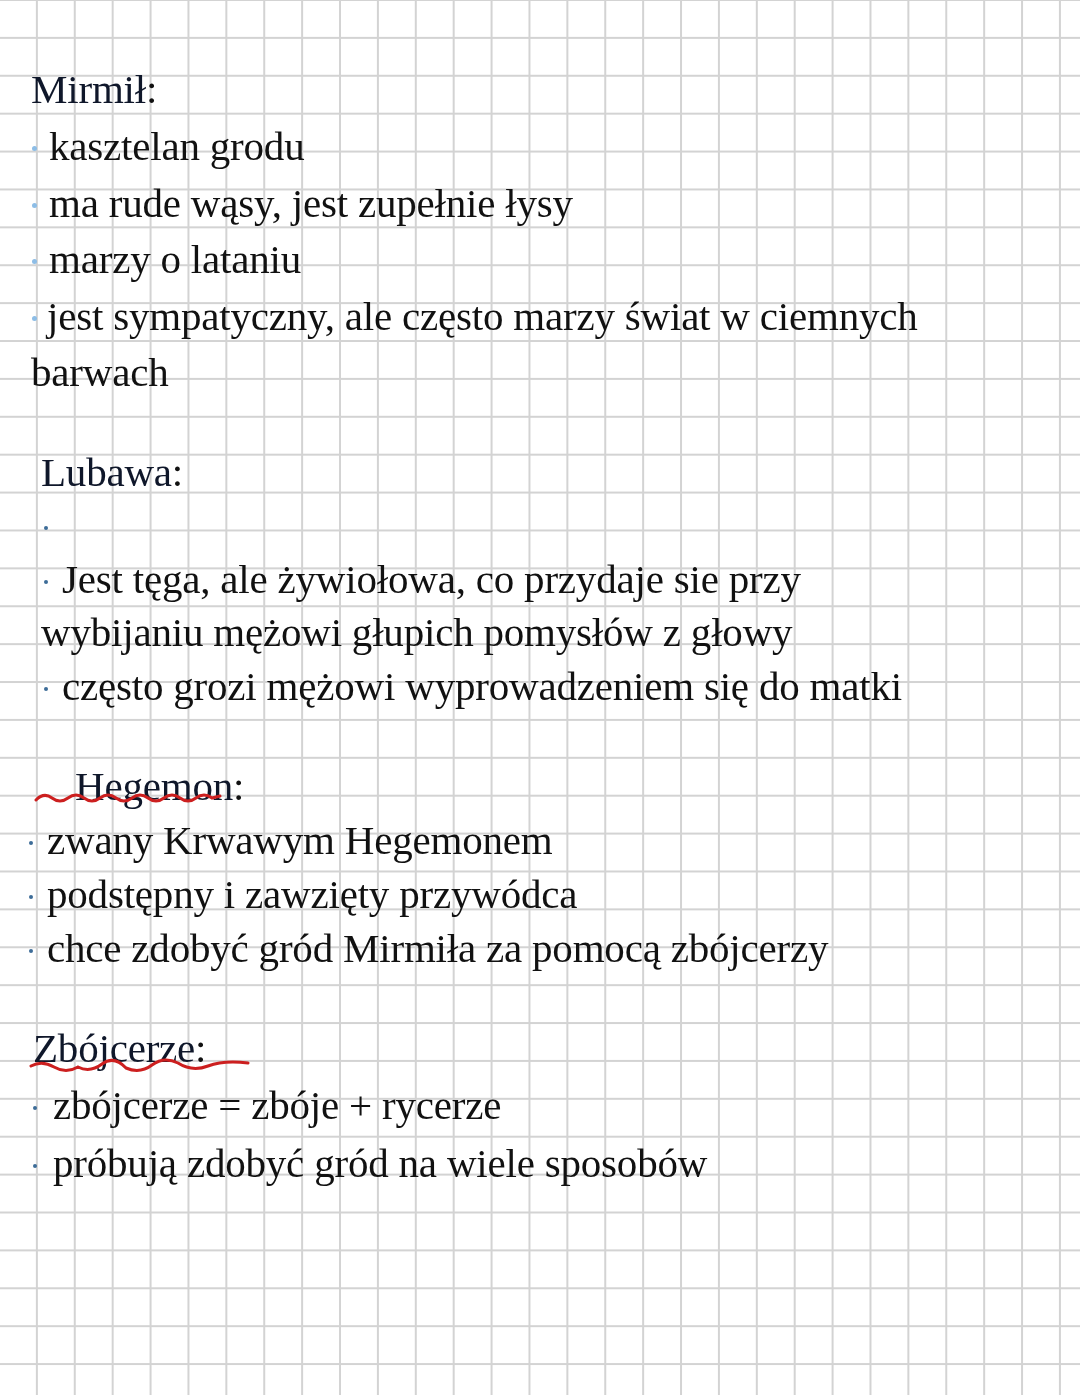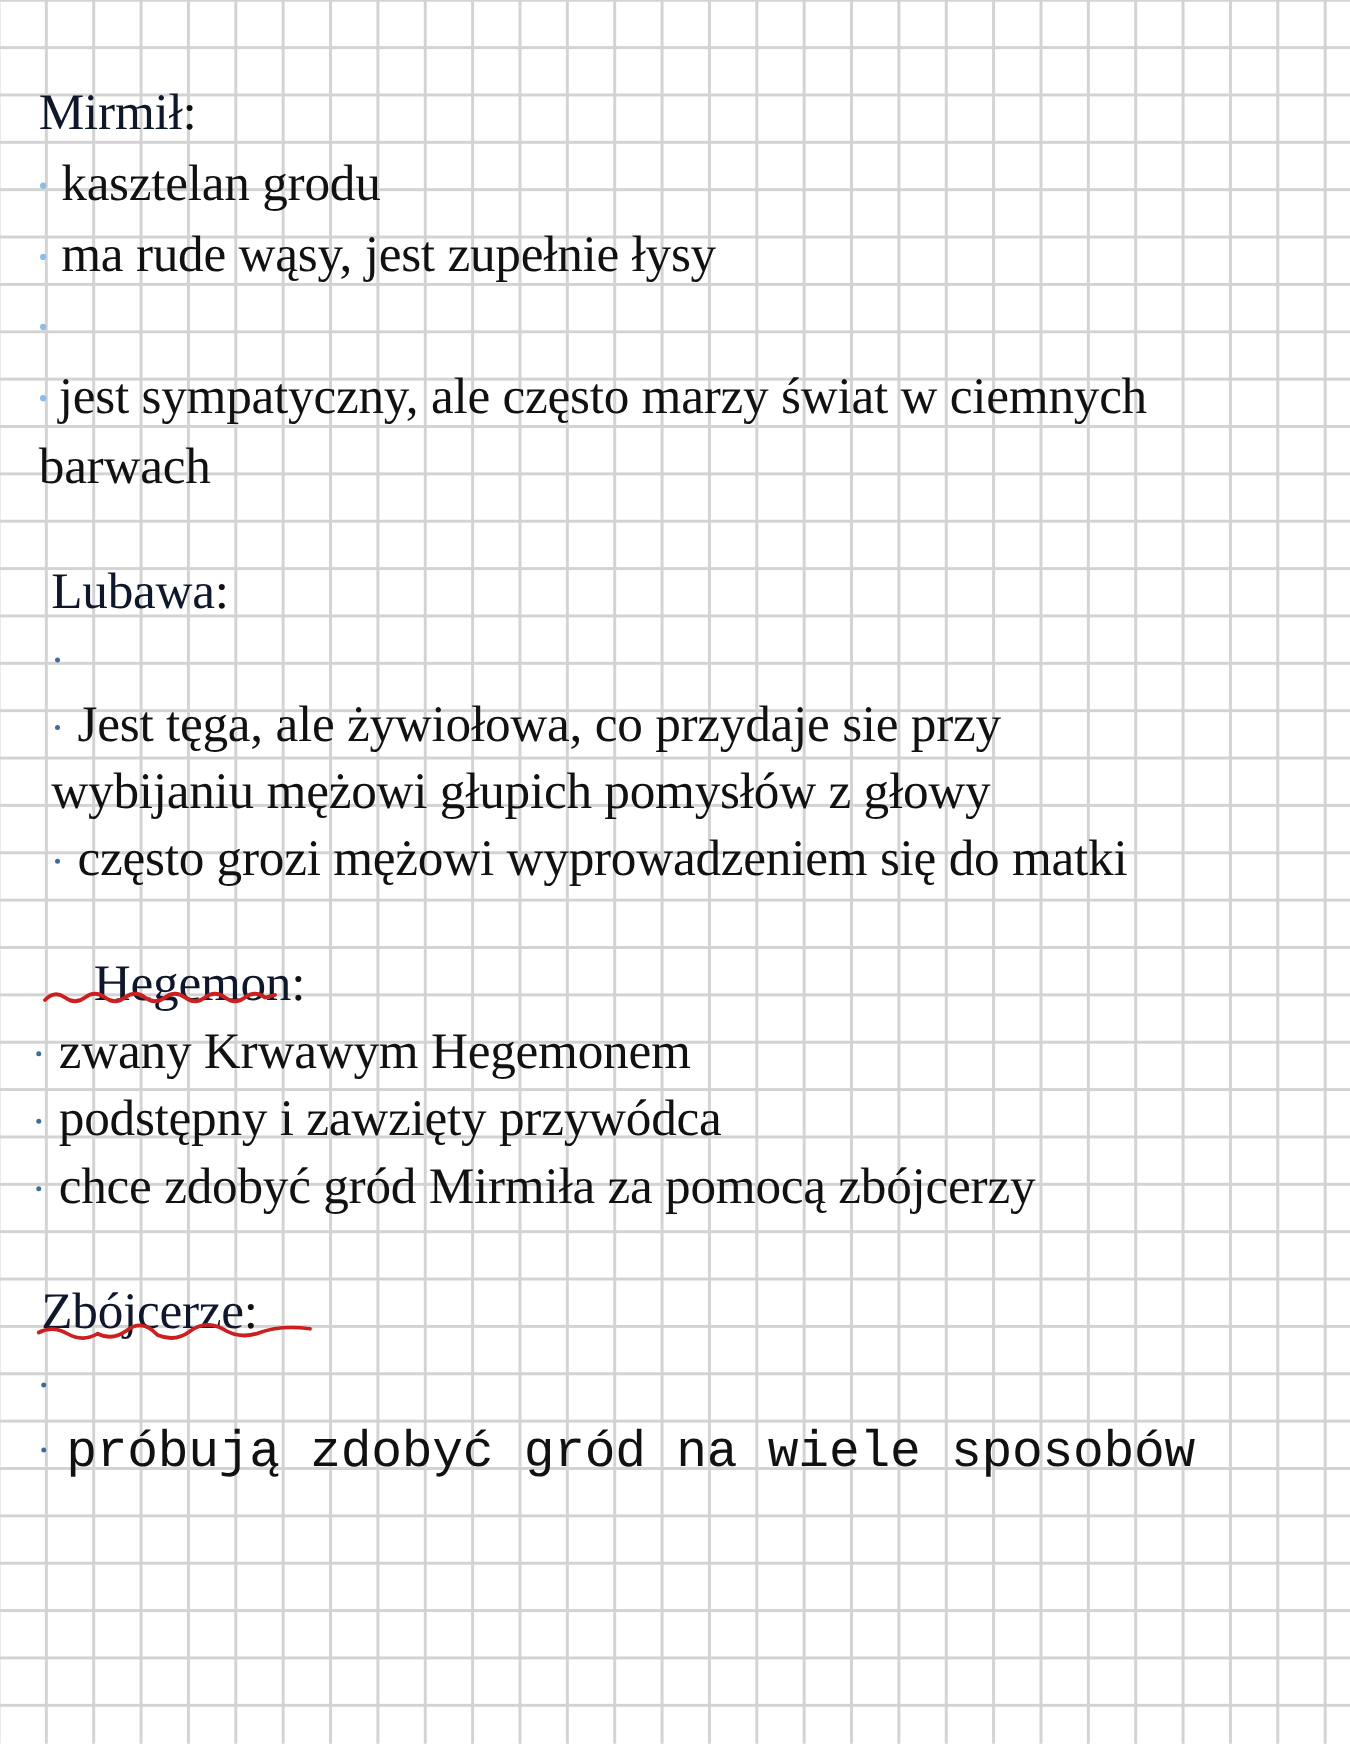--- a/index.html
+++ b/index.html
@@ -34,21 +34,21 @@
 <div class="line" style="top:61px; left:31px;">
   <span class="heading">Mirmił</span><span class="colon">:</span>
 </div>
 <div class="line" style="top:118px; left:32px;">
   <span class="dot light" style="margin-right:12px;"></span><span>kasztelan grodu</span>
 </div>
 <div class="line" style="top:175px; left:32px;text-align:center;">
   <span class="dot light" style="margin-right:12px;"></span><span>ma rude wąsy, jest zupełnie łysy</span>
 </div>
 <div class="line" style="top:231px; left:32px;">
-  <span class="dot light" style="margin-right:12px;"></span>
+  <span class="dot light" style="margin-right:12px;"></span><span>marzy o lataniu</span>
 </div>
 <div class="line" style="top:288px; left:32px;">
   <span class="dot light" style="margin-right:10px;"></span><span>jest sympatyczny, ale często marzy świat w ciemnych</span>
 </div>
 <div class="line" style="top:344px; left:31px;">
   <span>barwach</span>
 </div>
 
 <div class="line" style="top:444px; left:41px;">
   <span class="heading">Lubawa</span><span class="colon">:</span>
@@ -82,17 +82,17 @@
   <span class="dot dark" style="margin-right:14px;"></span><span>chce zdobyć gród Mirmiła za pomocą zbójcerzy</span>
 </div>
 
 <div class="line" style="top:1020px; left:33px;">
   <span class="heading">Zbójcerze</span><span class="colon">:</span>
 </div>
 <svg class="squiggle" style="left:28px; top:1058px;" width="225" height="20" viewBox="0 0 225 20">
   <path d="M3 8 Q 14 2 26 9 T 50 9 Q 62 15 74 6 T 98 10 Q 112 16 124 7 T 150 5 Q 164 14 180 8 T 220 5" fill="none" stroke="#cc1f1f" stroke-width="3" stroke-linecap="round"></path>
 </svg>
 <div class="line" style="top:1077px; left:33px;">
-  <span class="dot dark" style="margin-right:16px;"></span>
+  <span class="dot dark" style="margin-right:16px;"></span><span>zbójcerze = zbóje + rycerze</span>
 </div>
-<div class="line" style="top:1135px; left:33px;font-family:Liberation Mono, monospace;">
+<div class="line" style="top:1135px; left:33px;">
   <span class="dot dark" style="margin-right:16px;"></span><span>próbują zdobyć gród na wiele sposobów</span>
 </div>
 
 </body></html>

